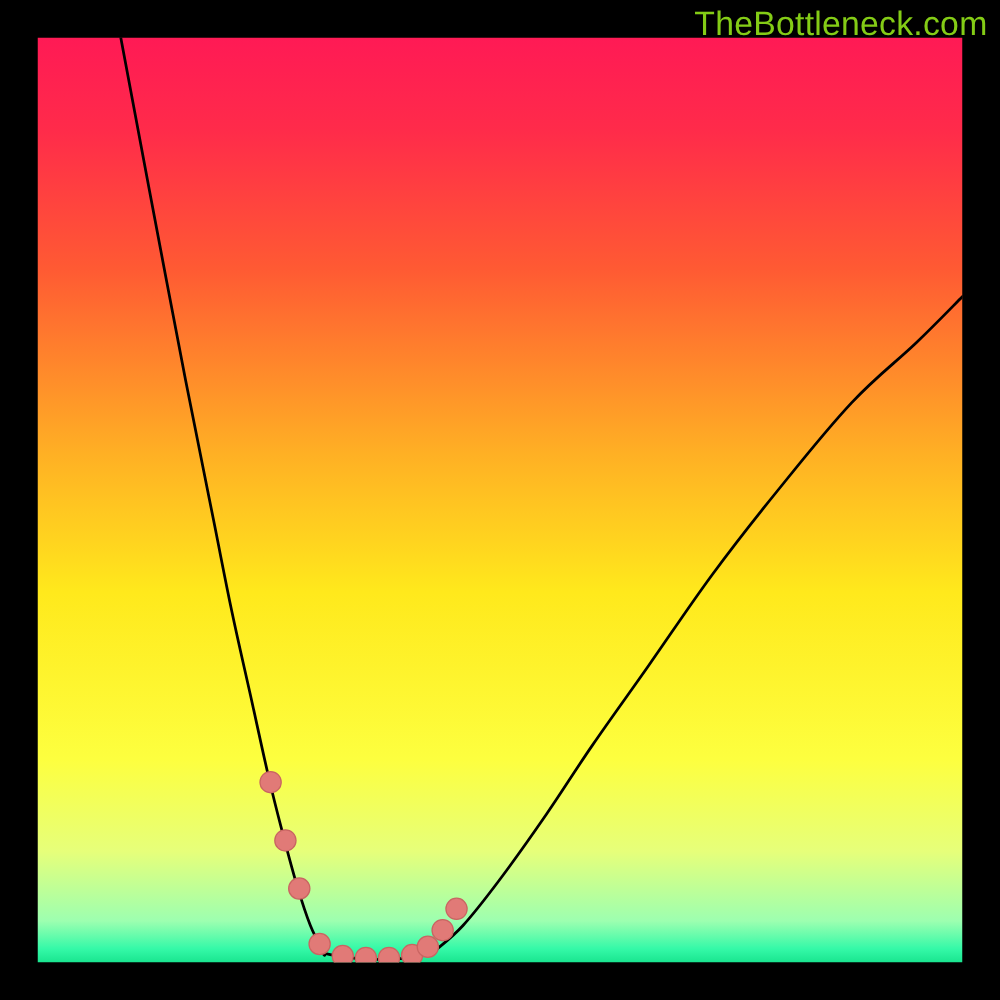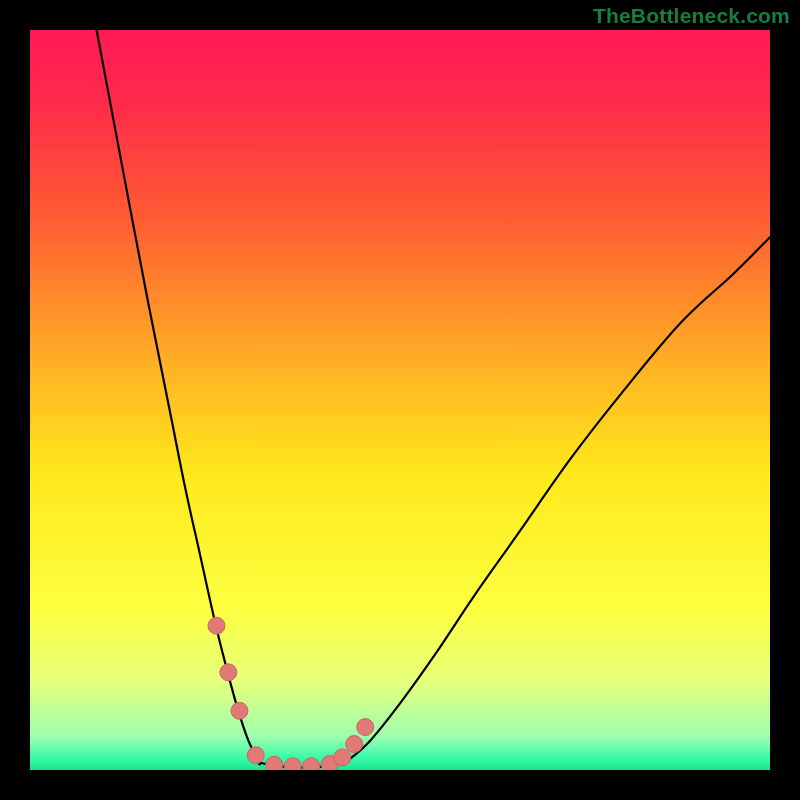--- a/index.html
+++ b/index.html
@@ -23,23 +23,23 @@
     position: absolute;
     left: 30px;
     top: 30px;
     width: 740px;
     height: 740px;
   }
   .watermark {
     position: absolute;
     top: 4px;
     right: 10px;
-    color: #15803d;
-    font-size: 21px;
-    font-weight: 700;
+    color: #84cc16;
+    font-size: 27px;
+    font-weight: 400;
     letter-spacing: 0.2px;
     user-select: none;
   }
   svg { display: block; }
 </style>
 </head>
 <body>
 
 <div class="frame">
   <div class="plot">

